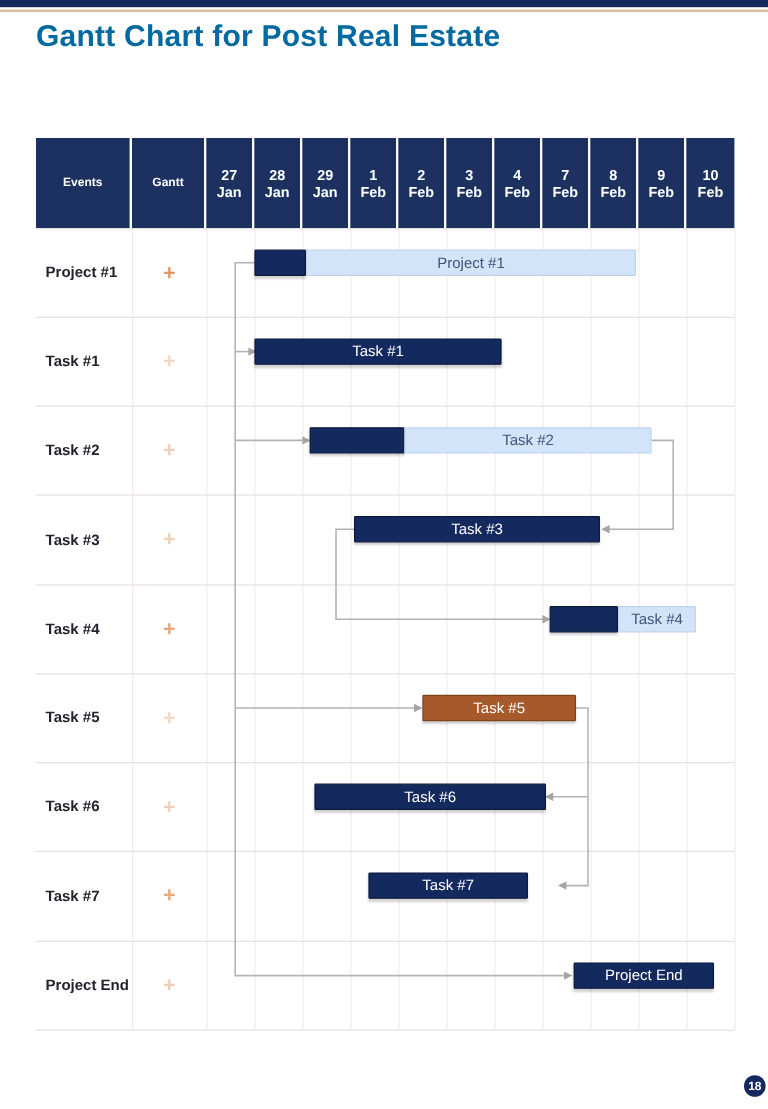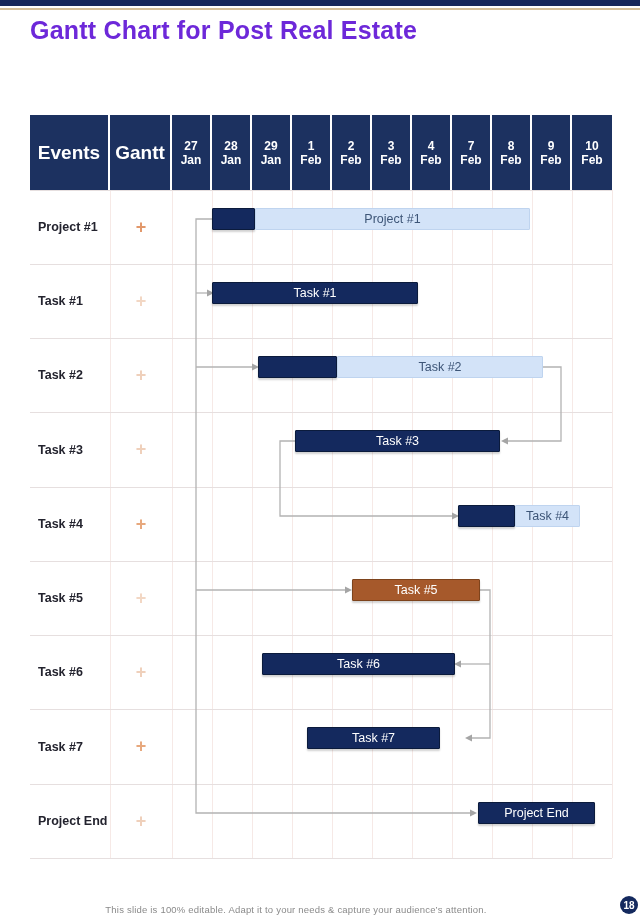--- a/index.html
+++ b/index.html
@@ -5,39 +5,39 @@
   html,body{margin:0;padding:0;background:#fff;font-family:"Liberation Sans",sans-serif;}
   #stage{position:relative;width:640px;height:924px;background:#fff;overflow:hidden;}
   #top-navy{position:absolute;left:0;top:0;width:640px;height:6px;}
   #top-tan{position:absolute;left:0;top:8px;width:640px;height:2px;}
   #slide-title{position:absolute;left:30px;top:14px;font-size:25px;line-height:32px;font-weight:700;letter-spacing:.2px;}
   #footer-note{position:absolute;left:0;top:904px;width:592px;text-align:center;font-size:9.5px;letter-spacing:.2px;}
   #page-badge{position:absolute;left:620px;top:896px;width:18px;height:18px;border-radius:50%;color:#fff;
               font-size:10px;font-weight:700;display:flex;align-items:center;justify-content:center;}
   .hdr-cell{position:absolute;top:115px;height:75px;color:#fff;display:flex;flex-direction:column;align-items:center;
             justify-content:center;text-align:center;font-weight:700;box-sizing:border-box;border-right:2px solid #fff;}
-  .hdr-one{font-size:19px;}
+  .hdr-one{font-size:10px;}
   .hdr-two{font-size:12px;line-height:14px;}
   .grid-v{position:absolute;top:190px;height:668px;width:1px;}
   .grid-h{position:absolute;left:30px;width:582px;height:1px;}
   .event-label{position:absolute;left:38px;width:74px;display:flex;align-items:center;font-size:12.5px;font-weight:700;color:#23232e;line-height:16px;}
   .plus-cell{position:absolute;left:110px;width:62px;display:flex;align-items:center;justify-content:center;
              font-size:18px;font-weight:700;}
   .bar{position:absolute;height:22px;box-sizing:border-box;display:flex;align-items:center;justify-content:center;
        font-size:12.5px;border-radius:1px;box-shadow:0 2px 2px rgba(0,0,0,.18);}
   #connector-svg{position:absolute;left:0;top:0;pointer-events:none;}
 </style>
 </head>
 <body>
 
 <div id="stage">
   <div id="top-navy" style="background: rgb(22, 39, 90);"></div>
   <div id="top-tan" style="background: rgb(213, 191, 152);"></div>
 
-  <div id="slide-title" style="color: #6d28d9;">
+  <div id="slide-title" style="color: #0369a1;">
     <div>Gantt Chart for Post Real Estate</div>
   </div>
 
   <div id="gantt-table">
       <div class="grid-v" style="left: 110px; background: rgb(246, 233, 230);"></div>
       <div class="grid-v" style="left: 172px; background: rgb(246, 233, 230);"></div>
       <div class="grid-v" style="left: 212px; background: rgb(246, 233, 230);"></div>
       <div class="grid-v" style="left: 252px; background: rgb(246, 233, 230);"></div>
       <div class="grid-v" style="left: 292px; background: rgb(246, 233, 230);"></div>
       <div class="grid-v" style="left: 332px; background: rgb(246, 233, 230);"></div>
@@ -191,15 +191,14 @@
       </div>
       <div class="event-label" style="top: 784px; height: 74px;">Project End</div>
       <div class="plus-cell" style="top: 784px; height: 74px; color: rgb(239, 208, 187);">
         <div>+</div>
       </div>
       <div class="bar" style="left: 478px; width: 117px; top: 802px; background: rgb(20, 41, 94); border: 1px solid rgb(11, 27, 60); color: rgb(255, 255, 255);">
         <div>Project End</div>
       </div>
     </div>
 
-  <div id="footer-note" style="color: rgb(138, 138, 138);">This slide is 100% editable. Adapt it to your needs &amp; capture your audience’s attention.</div>
   <div id="page-badge" style="background: rgb(20, 41, 94);">18</div>
 </div>
 
 </body></html>

